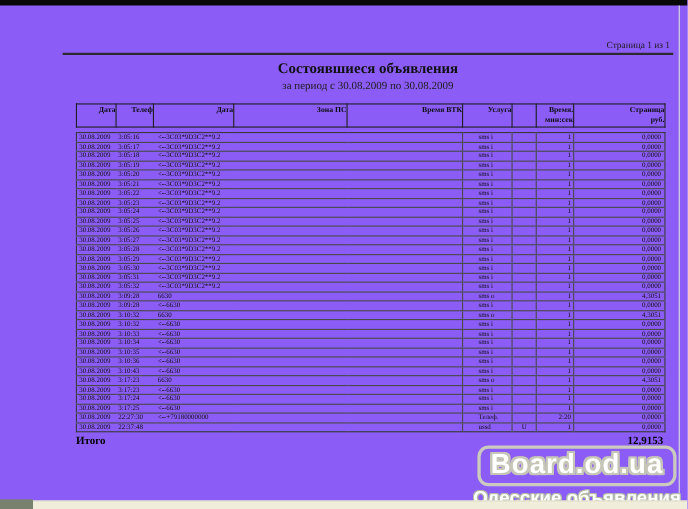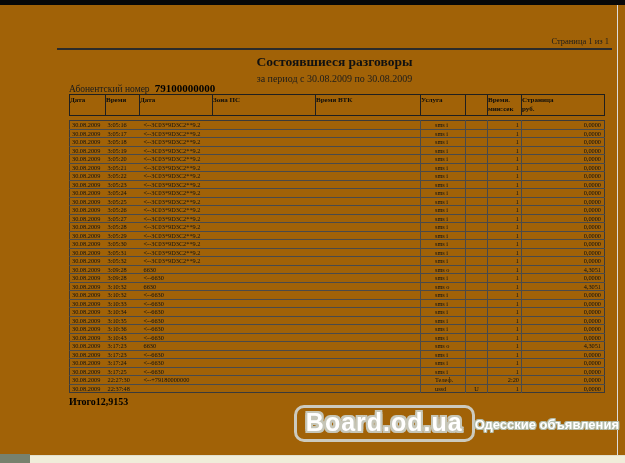--- a/index.html
+++ b/index.html
@@ -1,18 +1,18 @@
 <!DOCTYPE html>
 <html><head>
 <meta charset="utf-8">
 <style>
   * { margin:0; padding:0; box-sizing:border-box; }
   html,body { width:625px; height:463px; }
   body { font-family:"Liberation Serif","DejaVu Serif",serif; background:#ffffff; }
-  .screen { position:relative; width:625px; height:463px; background:#a16207; overflow:hidden; }
+  .screen { position:relative; width:625px; height:463px; background:#8b5cf6; overflow:hidden; }
 
   .topbar { position:absolute; left:0; top:0; width:625px; height:5px; background:#080808; }
   .right-edge-line { position:absolute; left:617px; top:5px; width:1px; height:450px; background:#dcdcdc; }
 
   .page-indicator { position:absolute; top:36px; right:16px; font-size:8.5px; color:#1c1c1c; }
   .rule { position:absolute; left:57px; top:48px; width:555px; height:2px; background:#2b2b2b; }
 
   .doc-title { position:absolute; left:57px; top:54px; width:555px; text-align:center;
                font-size:13.5px; font-weight:bold; color:#111; }
   .doc-subtitle { position:absolute; left:57px; top:73px; width:555px; text-align:center;
@@ -25,77 +25,73 @@
   .acct-value { font-size:11px; font-weight:bold; color:#000; }
 
   .grid-wrap { position:absolute; left:69px; width:536px; }
   table { border-collapse:collapse; table-layout:fixed; width:535px; }
   col.w0{width:36px} col.w1{width:34px} col.w2{width:73px} col.w3{width:103px}
   col.w4{width:105px} col.w5{width:45px} col.w6{width:22px} col.w7{width:34px} col.w8{width:83px}
 
   .header-table { top:0; }
   .header-wrap { top:94px; }
   .header-table th { border:1px solid #1f1f1f; font-size:7px; font-weight:bold; color:#0d0d0d;
-                     text-align:left; vertical-align:top; height:21px; padding-top:1px;
+                     text-align:right; vertical-align:top; height:21px; padding-top:1px;
                      line-height:8.5px; white-space:nowrap; overflow:hidden; }
 
   .rows-wrap { top:120px; }
   .rows-table { border:1px solid #3a3a3a; }
   .rows-table td { height:8.5px; font-size:6.3px; line-height:7.5px; color:#101010;
                    white-space:nowrap; overflow:hidden; vertical-align:middle;
                    border-top:1px solid #4a4a4a; }
   .rows-table tr:first-child td { border-top:none; }
   .rows-table td.c0 { padding-left:2px; }
   .rows-table td.c1 { padding-left:2px; }
   .rows-table td.c2 { padding-left:4px; }
   .rows-table td.c5 { padding-left:14px; border-left:1px solid #4a4a4a; }
   .rows-table td.c6 { text-align:center; border-left:1px solid #4a4a4a; }
   .rows-table td.c7 { text-align:right; padding-right:2px; border-left:1px solid #4a4a4a; }
   .rows-table td.c8 { text-align:right; padding-right:3px; border-left:1px solid #4a4a4a; }
 
   .total-row { position:absolute; left:69px; top:396px; width:534px; display:flex;
-               font-size:10px; font-weight:bold; color:#000; }
-
-  .watermark { position:absolute; right:6px; top:405px; display:flex; 
+               justify-content:space-between; font-size:10px; font-weight:bold; color:#000; }
+
+  .watermark { position:absolute; right:6px; top:405px; display:flex; flex-direction:column;
                align-items:center; }
   .wm-box { border:3px solid #cccabe; border-radius:10px; padding:0px 9px 2px 9px; background:transparent; }
   .wm-main { font-family:"Liberation Sans","DejaVu Sans",sans-serif; font-size:25px; font-weight:bold;
              letter-spacing:1px; color:#ffffff;
              text-shadow:-2px -2px 0 #c6c6b8, 2px -2px 0 #c6c6b8, -2px 2px 0 #c6c6b8, 2px 2px 0 #c6c6b8,
                          0 -2px 0 #c6c6b8, 0 2px 0 #c6c6b8, -2px 0 0 #c6c6b8, 2px 0 0 #c6c6b8; }
-  .wm-sub { margin-top:1px; font-family:"Liberation Sans","DejaVu Sans",sans-serif; font-size:13px;
+  .wm-sub { margin-top:1px; font-family:"Liberation Sans","DejaVu Sans",sans-serif; font-size:17px;
             font-weight:bold; color:#ffffff;
             text-shadow:-1px -1px 0 #b3bcaa, 1px -1px 0 #b3bcaa, -1px 1px 0 #b3bcaa, 1px 1px 0 #b3bcaa,
                         0 -1px 0 #b3bcaa, 0 1px 0 #b3bcaa, -1px 0 0 #b3bcaa, 1px 0 0 #b3bcaa; }
 
   .bottom-strip { position:absolute; left:0; bottom:0; width:625px; height:8px; background:#f0edda;
                   border-top:1px solid #e2dfcd; }
   .bottom-strip-accent { position:absolute; left:0; bottom:0; width:30px; height:9px; background:#77816d; }
 </style>
 </head>
 <body>
 
 <div class="screen">
 
   <div class="topbar"></div>
   <div class="right-edge-line"></div>
 
   <div class="page-indicator">Страница 1 из 1</div>
 
   <div class="rule"></div>
 
-  <div class="doc-title">Состоявшиеся разговоры</div>
+  <div class="doc-title">Состоявшиеся объявления</div>
 
   <div class="doc-subtitle">за период с 30.08.2009 по 30.08.2009</div>
 
   <div class="acct-row">
-    <div class="acct-left">
-      <span class="acct-label">Абонентский номер</span>
-      <span class="acct-value">79100000000</span>
-    </div>
   </div>
 
   <div class="grid-wrap header-wrap">
     <table class="header-table">
       <colgroup>
         <col class="w0">
           <col class="w1">
           <col class="w2">
           <col class="w3">
           <col class="w4">
@@ -103,21 +99,21 @@
           <col class="w6">
           <col class="w7">
           <col class="w8">
       </colgroup>
       <tbody>
         <tr>
             <th>
               <div>Дата</div>
             </th>
             <th>
-              <div>Время</div>
+              <div>Телеф</div>
             </th>
             <th>
               <div>Дата</div>
             </th>
             <th>
               <div>Зона ПС</div>
             </th>
             <th>
               <div>Время ВТК</div>
             </th>

